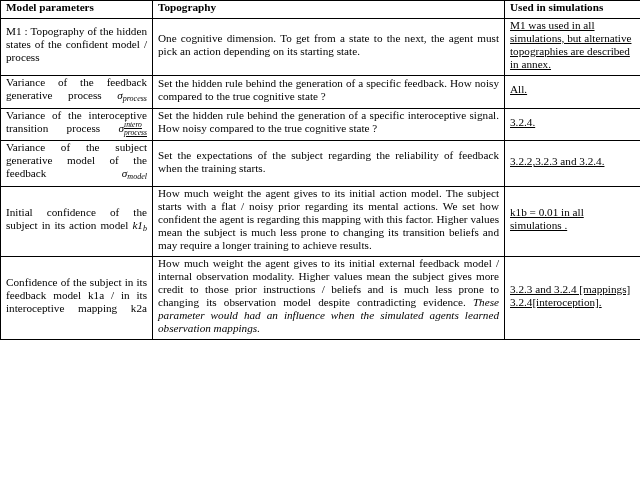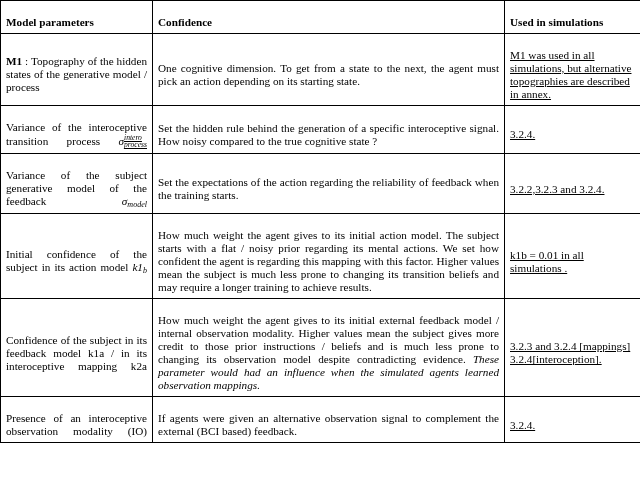--- a/index.html
+++ b/index.html
@@ -21,21 +21,21 @@
   table.params {
     border-collapse: collapse;
     table-layout: fixed;
     width: 640px;
     font-size: 11.2px;
     line-height: 1.16;
   }
   table.params th, table.params td {
     border: 0.8px solid #000000;
     vertical-align: middle;
-    padding: 15px 5px 4px 5px;
+    padding: 0 5px 4px 5px;
     box-sizing: border-box;
   }
   col.c1 { width: 152px; }
   col.c2 { width: 352px; }
   col.c3 { width: 136px; }
 
   thead th {
     font-weight: bold;
     text-align: left;
     vertical-align: middle;
@@ -50,21 +50,21 @@
   td.col1.center-v { vertical-align: middle; }
   td.col2 {
     text-align: justify;
     hyphens: auto;
   }
   td.col3 {
     text-align: left;
     hyphens: auto;
     text-decoration: underline;
   }
-  .bold { font-weight: bold; }
+  .bold { font-weight: normal; }
   .ital { font-style: italic; }
   .math { font-style: italic; }
   .sub {
     font-size: 0.72em;
     vertical-align: -0.28em;
     font-style: italic;
   }
   .supsub {
     display: inline-block;
     vertical-align: -0.32em;
@@ -81,58 +81,58 @@
 <div class="table-wrap">
   <table class="params">
     <colgroup>
       <col class="c1">
       <col class="c2">
       <col class="c3">
     </colgroup>
     <thead>
       <tr>
         <th>Model parameters</th>
-        <th>Confidence</th>
+        <th>Topography</th>
         <th>Used in simulations</th>
       </tr>
     </thead>
     <tbody>
 
       <tr>
-        <td class="col1"><span class="bold">M1</span><span> : Topography of the hidden states of the generative model / process</span></td>
+        <td class="col1"><span class="bold">M1</span><span> : Topography of the hidden states of the confident model / process</span></td>
         <td class="col2">One cognitive dimension. To get from a state to the next, the agent must pick an action depending on its starting state.</td>
         <td class="col3">M1 was used in all simulations, but alternative topographies are described in annex.</td>
       </tr>
 
+      <tr>
+        <td class="col1"><span>Variance of the feedback generative process </span><span class="math">σ</span><span class="sub">process</span></td>
+        <td class="col2">Set the hidden rule behind the generation of a specific feedback. How noisy compared to the true cognitive state ?</td>
+        <td class="col3">All.</td>
+      </tr>
 
       <tr>
         <td class="col1"><span>Variance of the interoceptive transition process </span><span class="math">σ</span><span class="supsub"><span>intero</span><span>process</span></span></td>
         <td class="col2">Set the hidden rule behind the generation of a specific interoceptive signal. How noisy compared to the true cognitive state ?</td>
         <td class="col3">3.2.4.</td>
       </tr>
 
       <tr>
         <td class="col1"><span>Variance of the subject generative model of the feedback </span><span class="math">σ</span><span class="sub">model</span></td>
-        <td class="col2">Set the expectations of the action regarding the reliability of feedback when the training starts.</td>
+        <td class="col2">Set the expectations of the subject regarding the reliability of feedback when the training starts.</td>
         <td class="col3">3.2.2,3.2.3 and 3.2.4.</td>
       </tr>
 
       <tr>
         <td class="col1 center-v"><span>Initial confidence of the subject in its action model </span><span class="math">k1</span><span class="sub">b</span></td>
         <td class="col2">How much weight the agent gives to its initial action model. The subject starts with a flat / noisy prior regarding its mental actions. We set how confident the agent is regarding this mapping with this factor. Higher values mean the subject is much less prone to changing its transition beliefs and may require a longer training to achieve results.</td>
         <td class="col3">k1b = 0.01 in all simulations .</td>
       </tr>
 
       <tr>
         <td class="col1 center-v">Confidence of the subject in its feedback model k1a / in its interoceptive mapping k2a</td>
         <td class="col2"><span>How much weight the agent gives to its initial external feedback model / internal observation modality. Higher values mean the subject gives more credit to those prior instructions / beliefs and is much less prone to changing its observation model despite contradicting evidence. </span><span class="ital">These parameter would had an influence when the simulated agents learned observation mappings.</span></td>
         <td class="col3">3.2.3 and 3.2.4 [mappings]   3.2.4[interoception].</td>
       </tr>
 
-      <tr>
-        <td class="col1">Presence of an interoceptive observation modality (IO)</td>
-        <td class="col2">If agents were given an alternative observation signal to complement the external (BCI based) feedback.</td>
-        <td class="col3">3.2.4.</td>
-      </tr>
 
     </tbody>
   </table>
 </div>
 
 </body></html>

